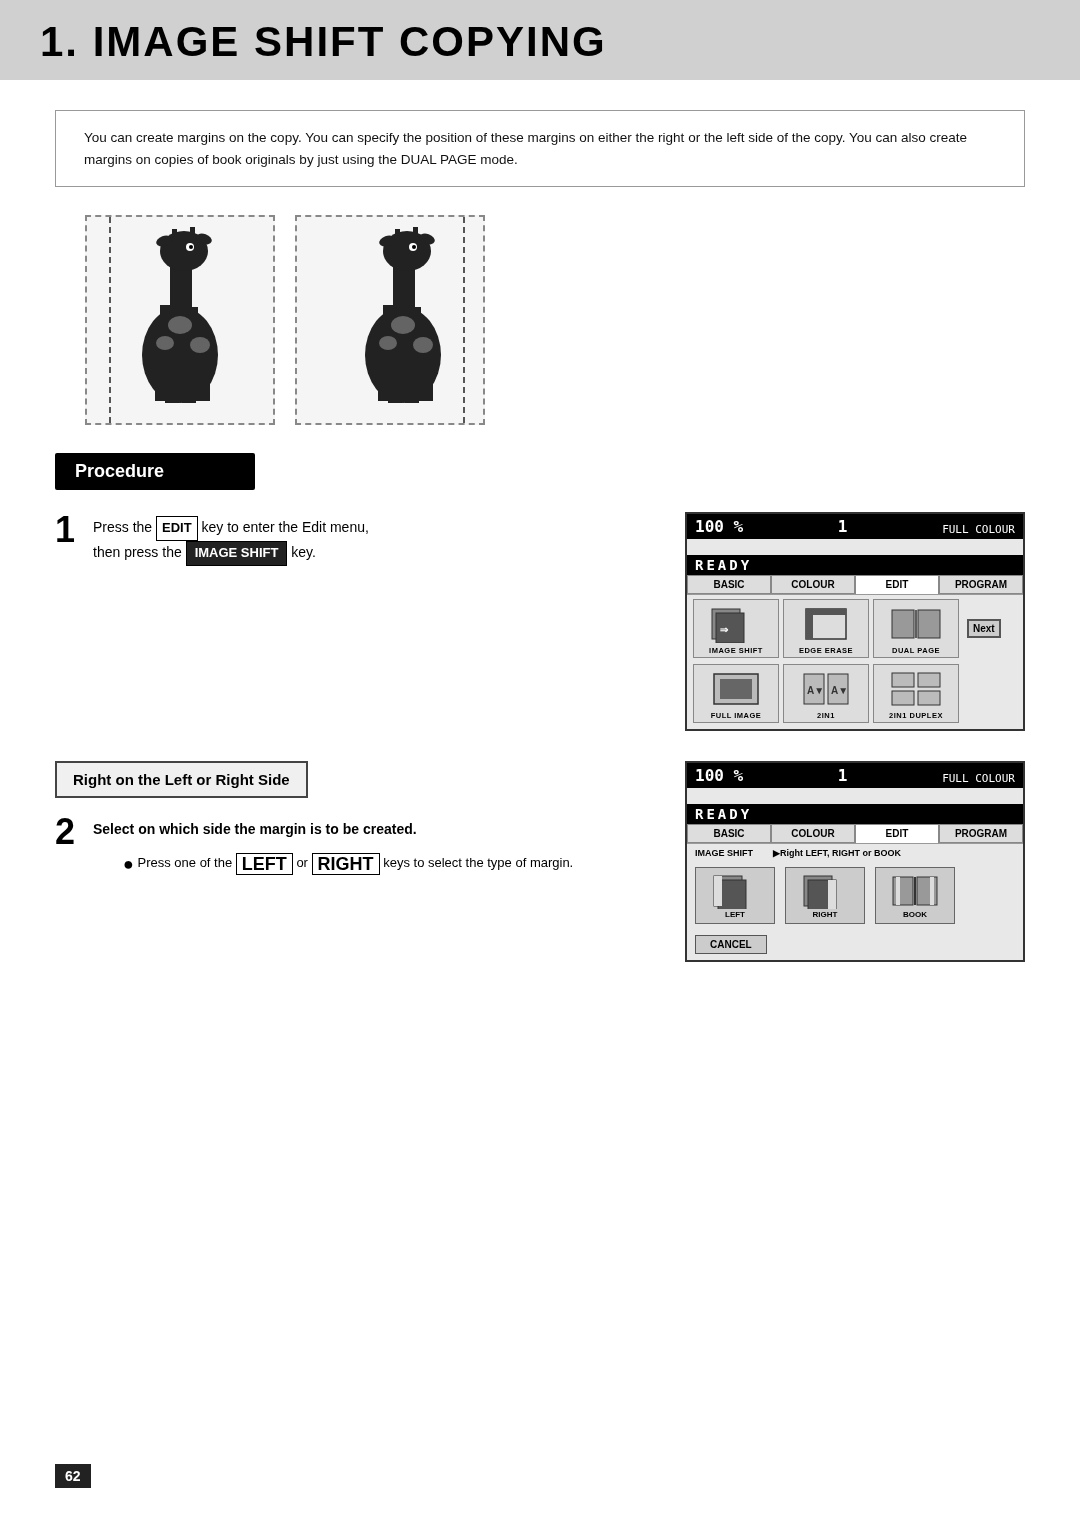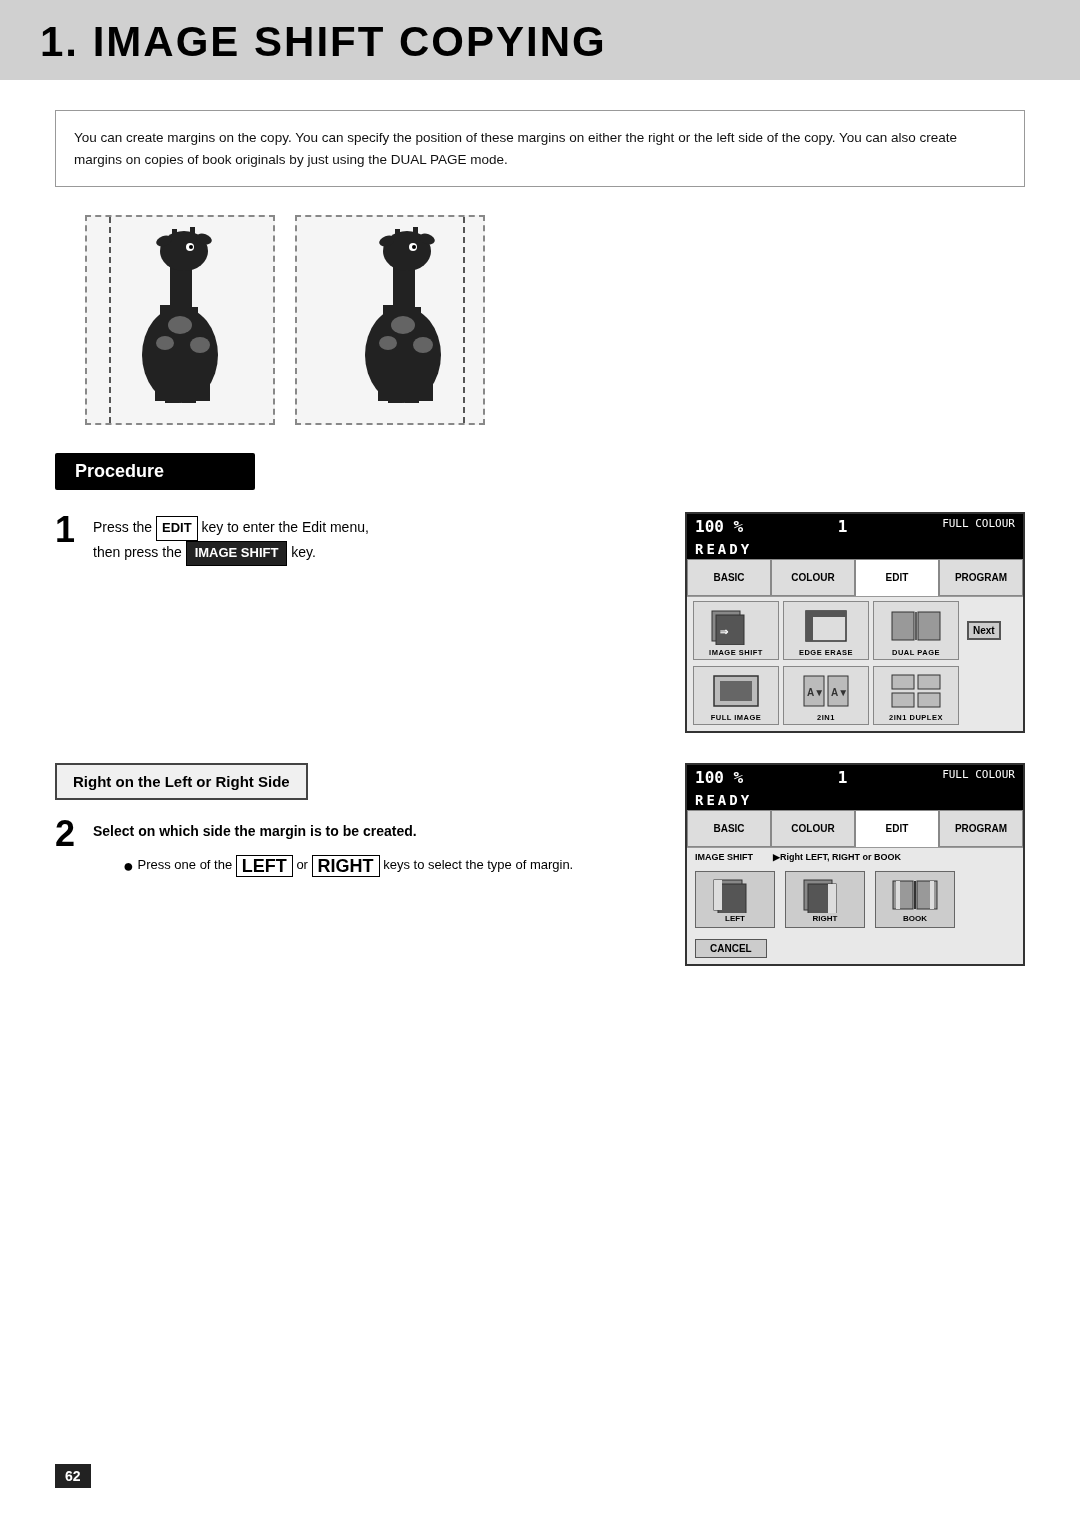--- a/index.html
+++ b/index.html
@@ -27,21 +27,21 @@
       font-family: Arial Black, Arial, sans-serif;
     }
 
     .page-content {
       padding: 0 55px;
     }
 
     
     .intro-box {
       border: 1px solid #999;
-      padding: 16px 18px;
+      padding: 16px 28px;
       margin-bottom: 28px;
       font-size: 13.5px;
       line-height: 1.6;
       color: #111;
     }
 
     
     .giraffe-section {
       display: flex;
       gap: 20px;
@@ -164,48 +164,49 @@
       background: #e8e8e8;
       font-size: 11px;
       padding: 0;
       width: 340px;
     }
     .lcd-top-bar {
       background: #000;
       color: #fff;
       display: flex;
       justify-content: space-between;
-      align-items: flex-start;
+      align-items: flex-end;
       padding: 3px 8px;
       font-size: 16px;
       font-weight: bold;
       font-family: monospace;
     }
     .lcd-top-bar .full-colour {
       font-size: 11px;
       font-weight: normal;
     }
     .lcd-ready-bar {
       background: #000;
       color: #fff;
       padding: 2px 8px;
       font-size: 14px;
       font-weight: bold;
       font-family: monospace;
       letter-spacing: 3px;
+      margin-top: 16px;
     }
     .lcd-tabs {
       display: flex;
       background: #ccc;
       border-bottom: 1px solid #999;
     }
     .lcd-tab {
       flex: 1;
       text-align: center;
-      padding: 12px 2px;
+      padding: 3px 2px;
       font-size: 10px;
       font-weight: bold;
       border: 1px solid #888;
       background: #ddd;
       cursor: pointer;
     }
     .lcd-tab.active {
       background: #fff;
       border-bottom: none;
     }

